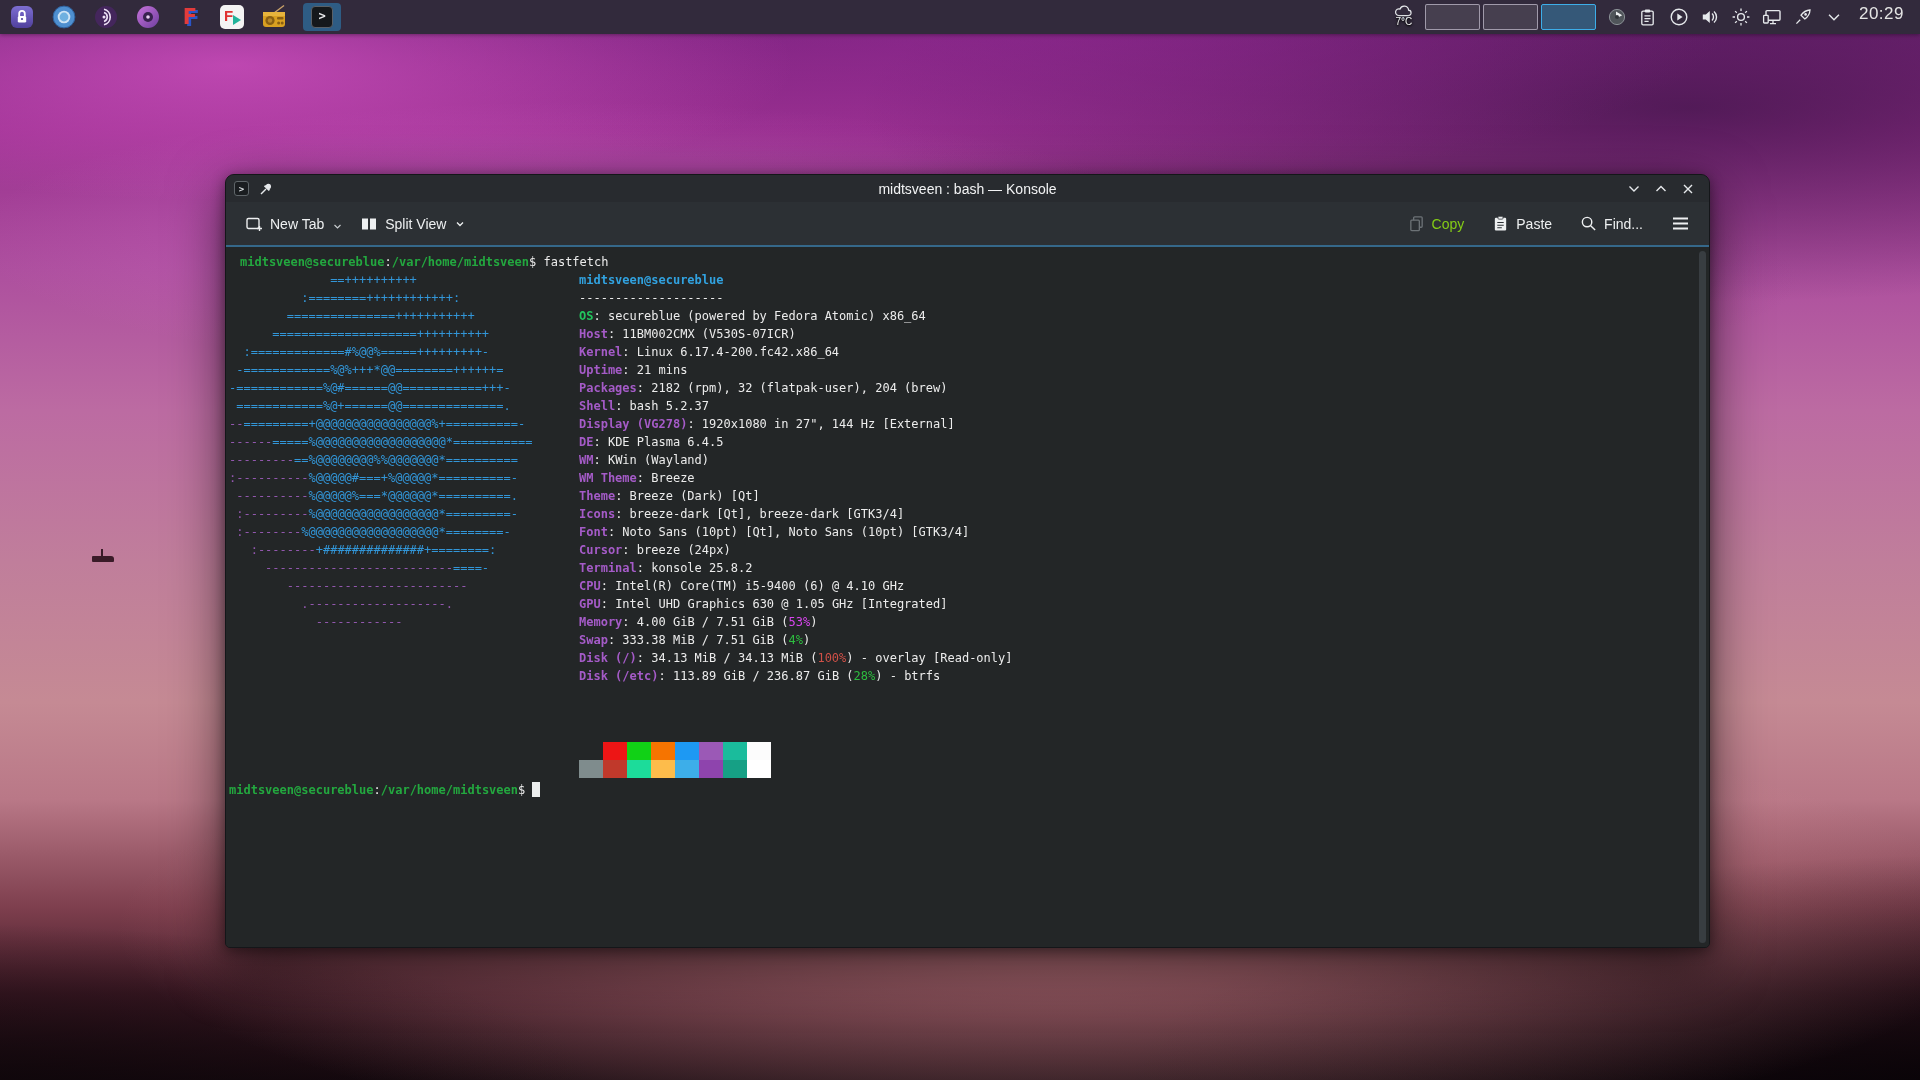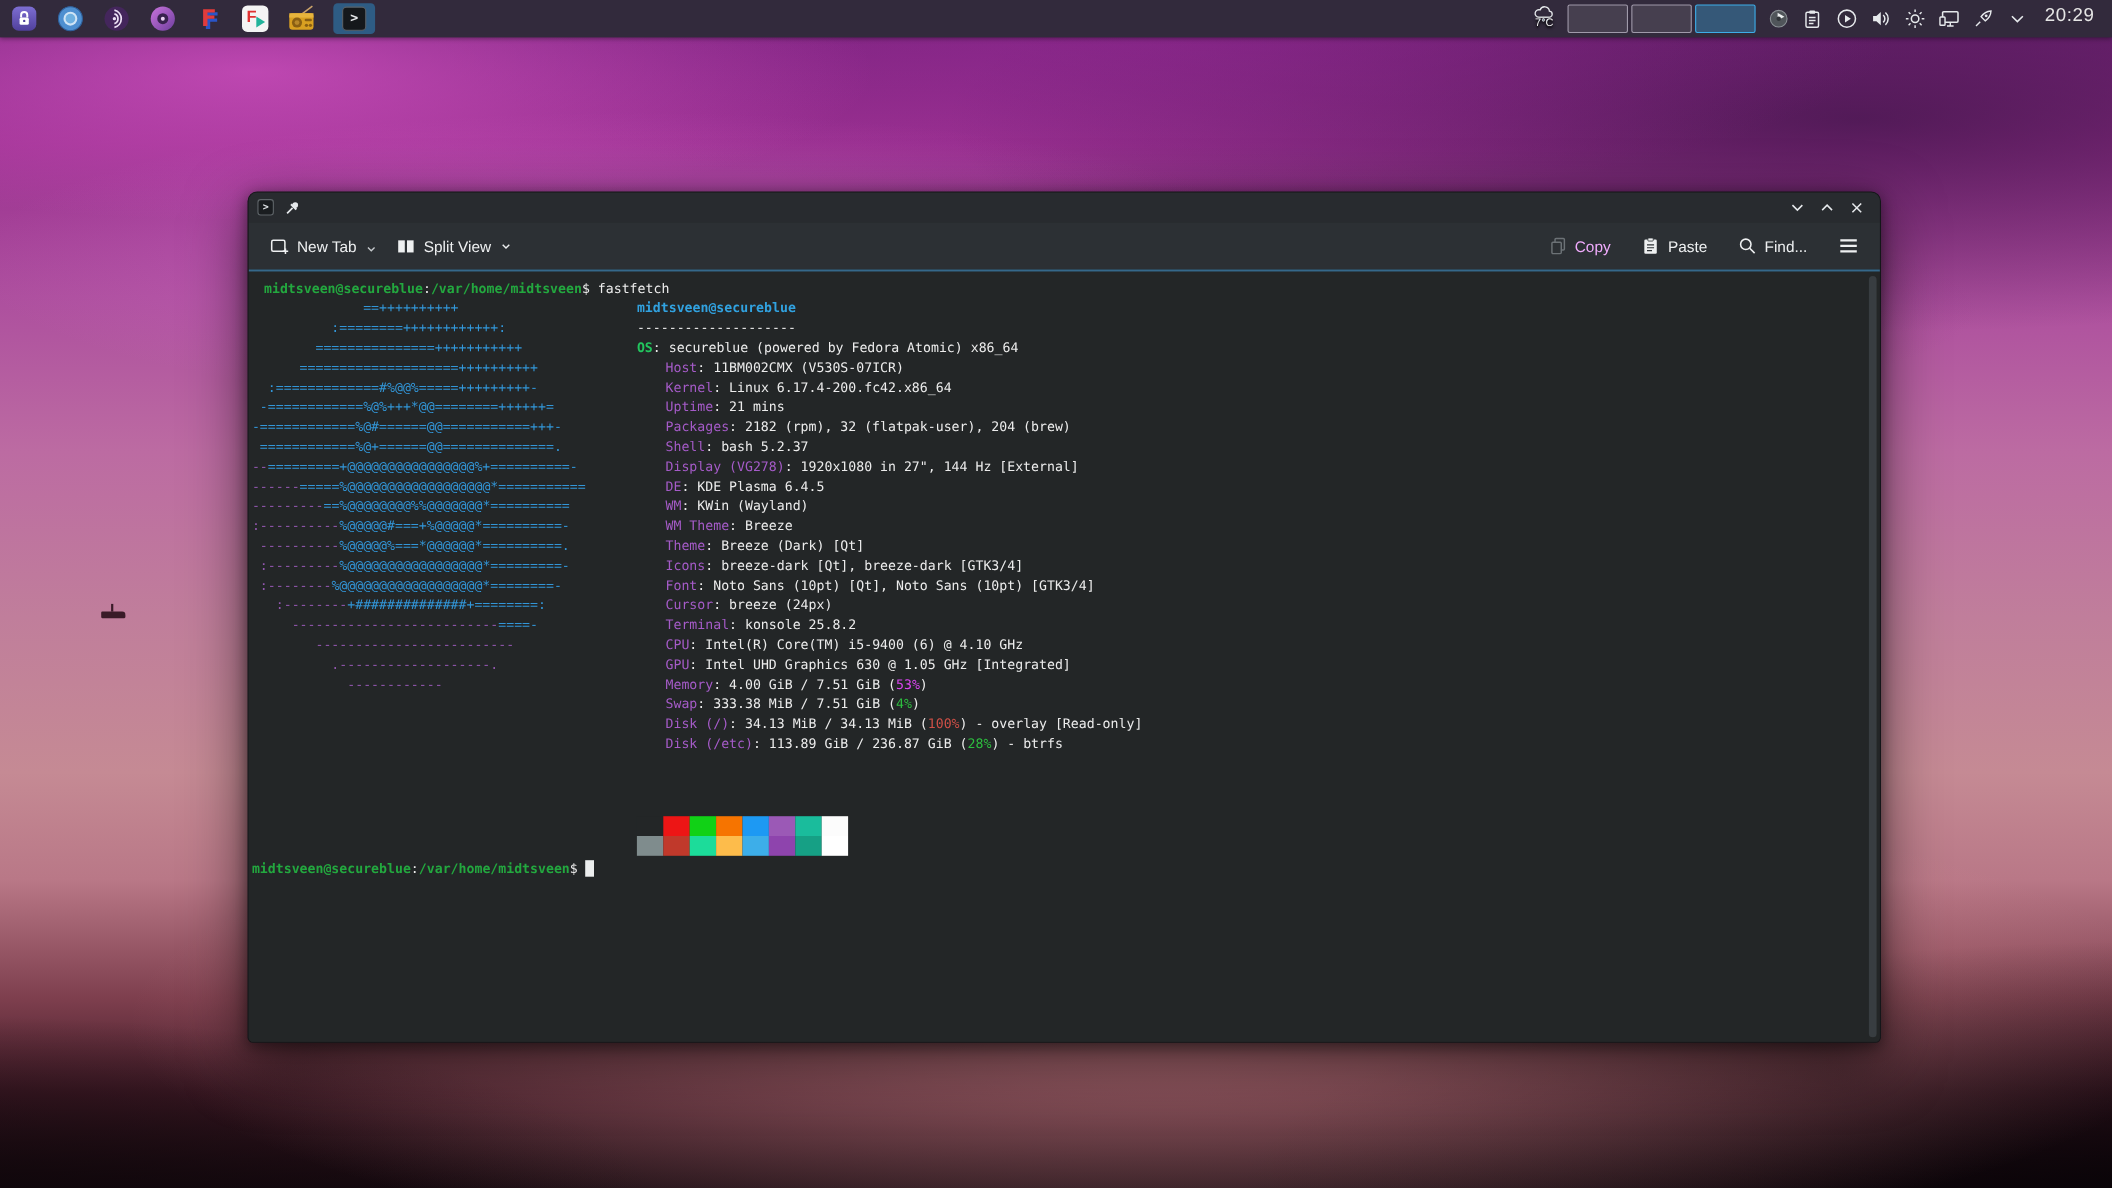--- a/index.html
+++ b/index.html
@@ -50,21 +50,21 @@
     box-shadow:0 18px 55px rgba(0,0,0,.60), 0 3px 14px rgba(0,0,0,.45); border:1px solid #141619; background:#232627; z-index:20; }
   .titlebar { height:27px; background:#282b2f; display:flex; align-items:center; position:relative; }
   .tb-left { display:flex; align-items:center; gap:10px; padding-left:8px; z-index:2; }
   .mini-konsole { width:15px; height:15px; background:#1a1d20; border:1px solid #5f6569; border-radius:3px; color:#dfe3e5; font-family:"DejaVu Sans Mono",monospace; font-size:9px; font-weight:bold; display:flex; align-items:center; justify-content:center; }
   .tb-title { position:absolute; left:0; right:0; text-align:center; font-size:14px; color:#f2f3f4; }
   .tb-buttons { margin-left:auto; display:flex; align-items:center; gap:9px; padding-right:12px; z-index:2; }
   .wbtn { width:18px; height:18px; display:flex; align-items:center; justify-content:center; cursor:default; }
 
   .toolbar { height:43px; background:#2c3034; display:flex; align-items:center; padding:0 10px; }
   .tbtn { display:flex; align-items:center; gap:7px; color:#eef0f1; font-size:14px; padding:6px 9px; border-radius:3px; background:transparent; border:none; cursor:default; }
-  .tbtn.disabled { color:#f0abfc;align-items:flex-end; }
+  .tbtn.disabled { color:#84cc16;align-items:flex-end; }
   .tbtn .chev { margin-left:2px; display:flex; align-items:flex-end; }
   .toolbar-spacer { flex:1; }
   .toolbar-right { display:flex; align-items:center; gap:10px; }
   .sep-line { height:2px; background:#35688a; }
 
   .term { position:relative; height:702px; background:#232627; font-family:"DejaVu Sans Mono",monospace; font-size:12px; line-height:18px; color:#ececec; }
   .term pre { font-family:inherit; font-size:inherit; line-height:inherit; position:absolute; white-space:pre; }
   #cmd-line { left:14px; top:6px; }
   #logo-pre { left:3px; top:24px; }
   #info-pre { left:353px; top:24px; }
@@ -76,21 +76,21 @@
   .pal-row .sw { width:24px; height:18px; }
 
   .scrollthumb { position:absolute; right:3px; top:4px; width:7px; height:692px; background:#383d41; border-radius:4px; }
 
   
   .seg-b  { color:#3296d8; }
   .seg-p  { color:#9257ae; }
   .seg-t  { color:#31a2e0; font-weight:bold; }
   .seg-w  { color:#ececec; }
   .seg-bl { color:#22c55e; font-weight:bold; }
-  .seg-p2 { color:#a55bc8; font-weight:normal;margin-left:26px; }
+  .seg-p2 { color:#a55bc8; font-weight:bold; }
   .seg-g  { color:#2dbd3f; }
   .seg-r  { color:#d05047; }
   .seg-y  { color:#d946ef; }
   .seg-gp { color:#23a83f; font-weight:bold; }
 
   svg { display:block; }
 </style>
 </head>
 <body>
 
@@ -252,20 +252,21 @@
       <div class="tb-left">
         <div class="mini-konsole">&gt;</div>
         <div>
           <svg width="14" height="14" viewBox="0 0 14 14">
             <circle cx="9.4" cy="4.4" r="2.6" fill="#e6e9ec"></circle>
             <path d="M5.6 3.6 L10.4 8.4" stroke="#e6e9ec" stroke-width="2"></path>
             <path d="M7 7 L2 12" stroke="#e6e9ec" stroke-width="1.5"></path>
           </svg>
         </div>
       </div>
+      <div class="tb-title">midtsveen : bash — Konsole</div>
       <div class="tb-buttons">
         <div class="wbtn">
           <svg width="14" height="14" viewBox="0 0 14 14">
               <path d="M2.5 4.5 L7 9 L11.5 4.5" fill="none" stroke="#e6e9ec" stroke-width="1.4"></path>
             </svg>
         </div>
         <div class="wbtn">
           <svg width="14" height="14" viewBox="0 0 14 14">
               <path d="M2.5 9 L7 4.5 L11.5 9" fill="none" stroke="#e6e9ec" stroke-width="1.4"></path>
             </svg>

